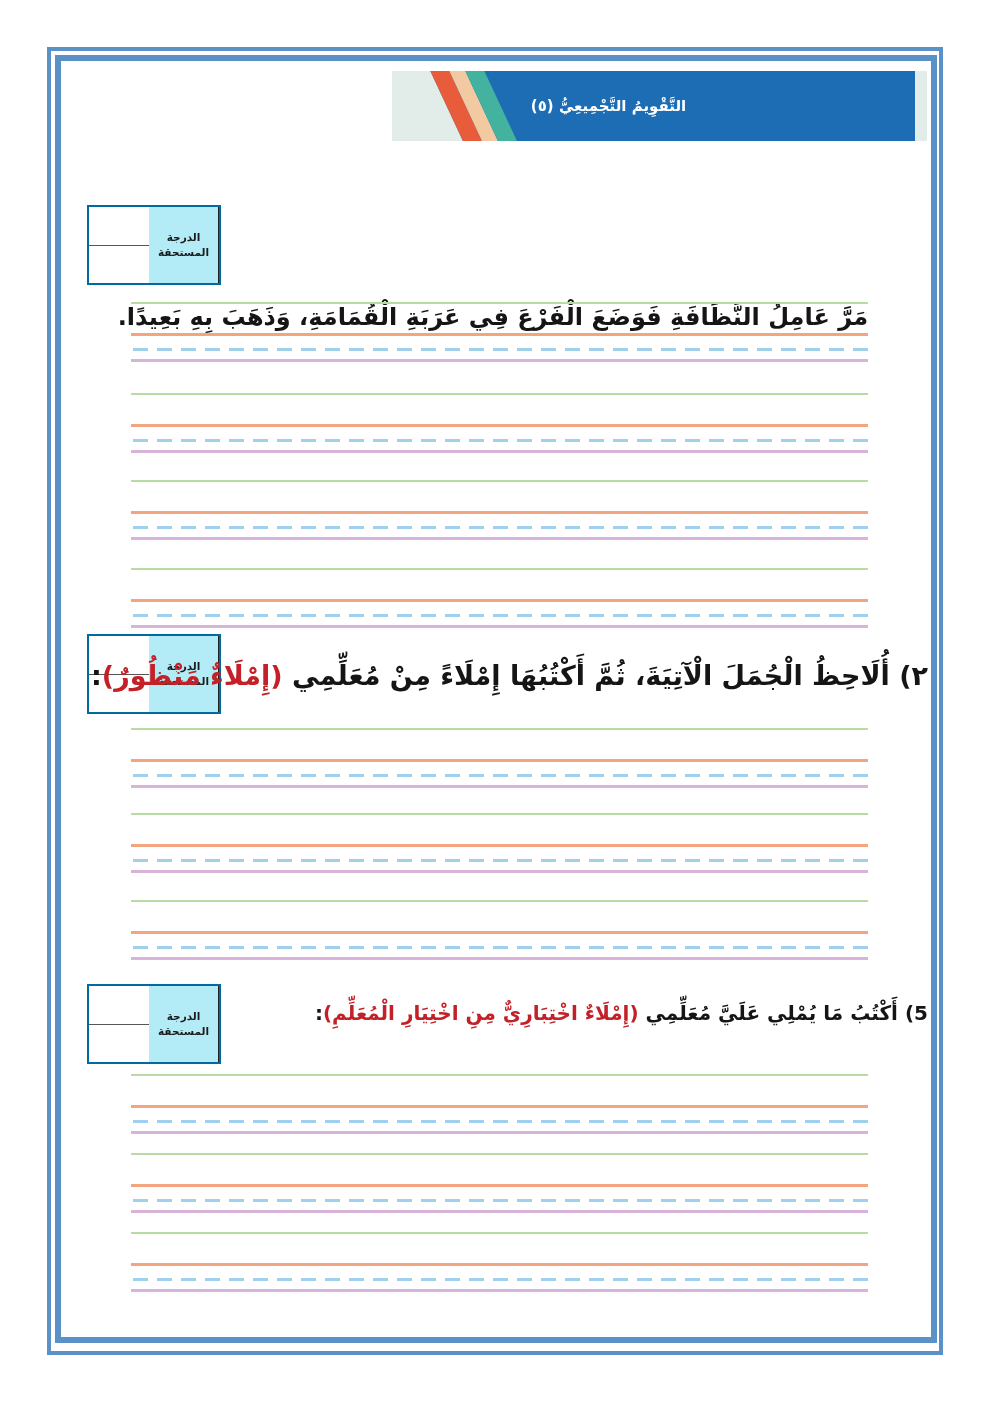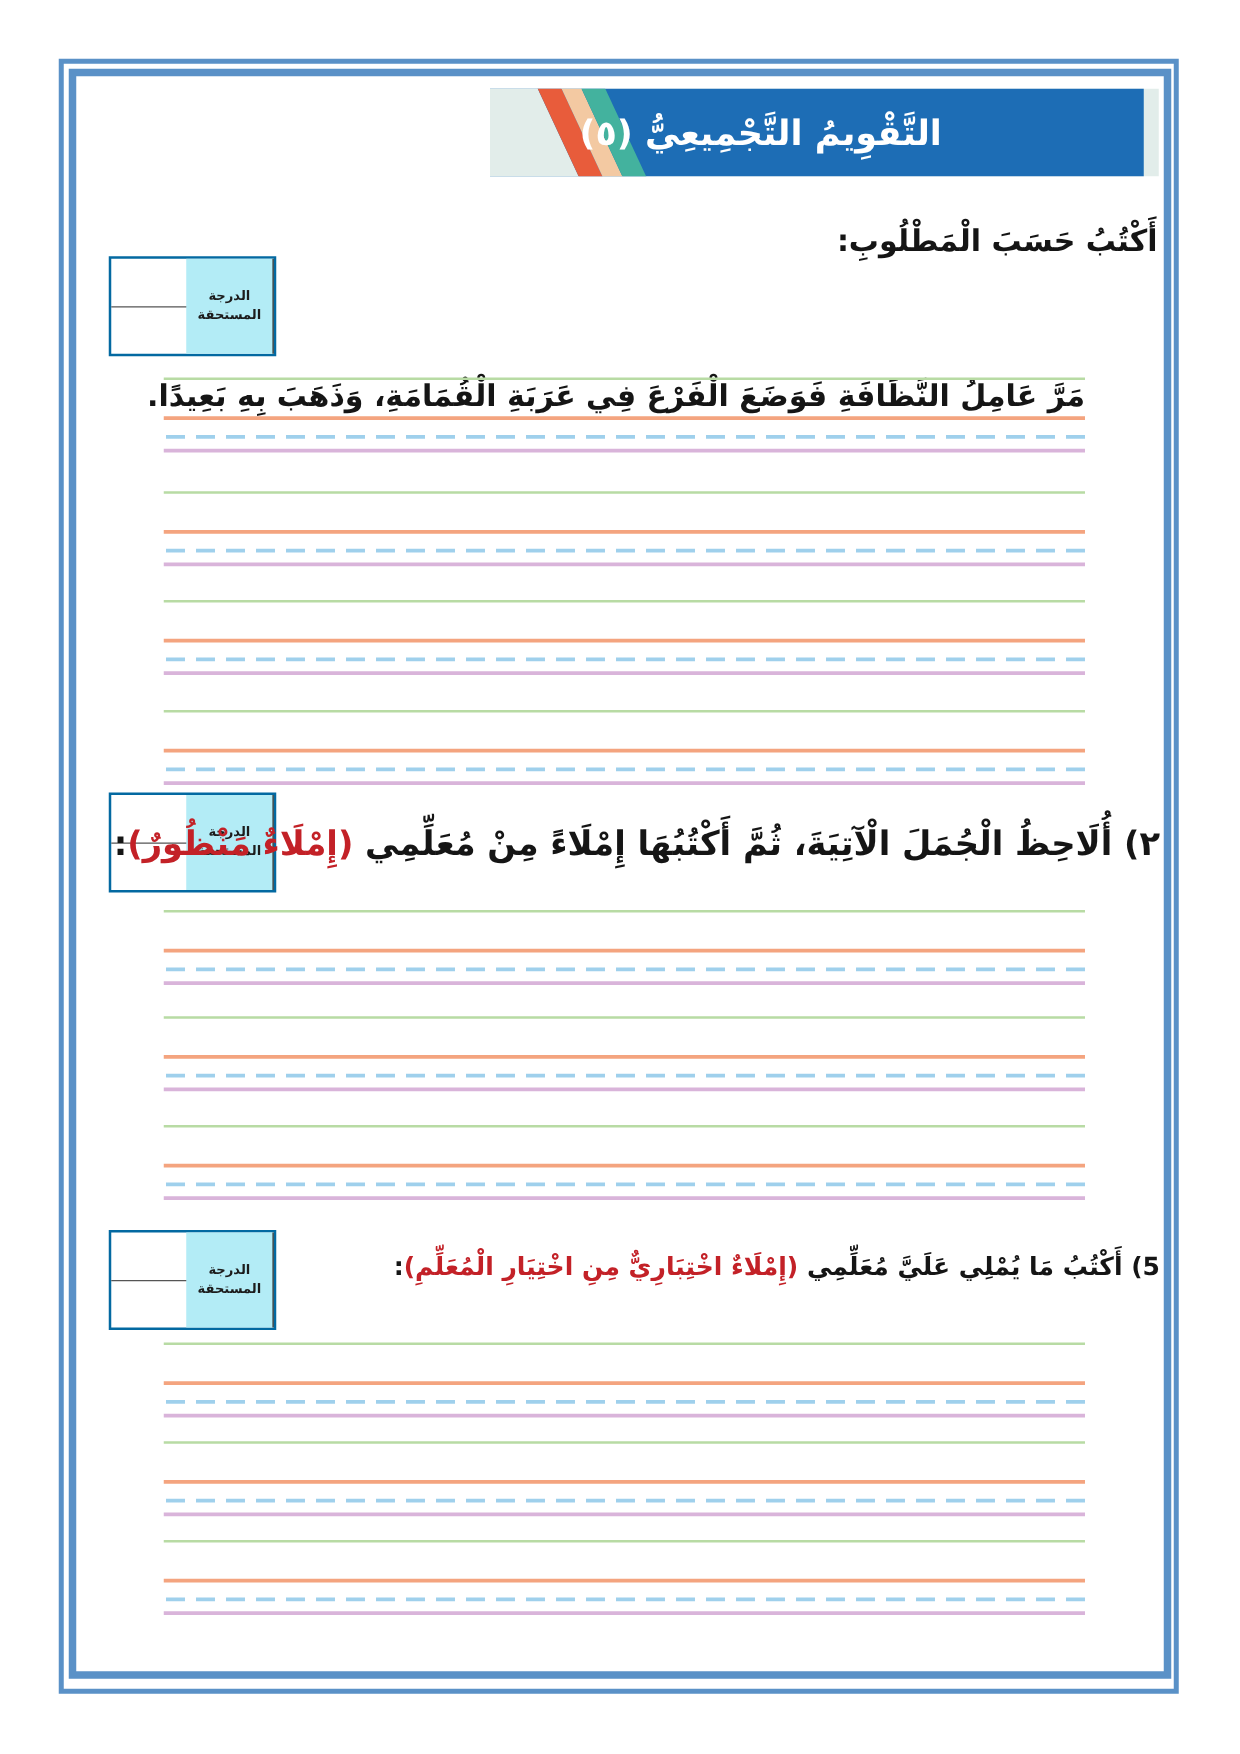--- a/index.html
+++ b/index.html
@@ -17,21 +17,21 @@
     background:var(--banner_pale,#e2edea);}
   .banner-blue{position:absolute;left:0;top:0;width:523px;height:70px;
     background:var(--banner_blue,#1d6db5);overflow:hidden;}
   .stripe{position:absolute;top:-5px;height:85px;transform:skewX(25deg);transform-origin:top left;}
   .stripe.light{left:-60px;width:96px;background:var(--banner_pale,#e2edea);}
   .stripe.red{left:36px;width:19px;background:var(--stripe_red,#e85c3b);}
   .stripe.peach{left:55px;width:16px;background:var(--stripe_peach,#f3c9a2);}
   .stripe.teal{left:71px;width:19px;background:var(--stripe_teal,#43b29e);}
   .banner-title{position:absolute;inset:0;display:flex;align-items:center;justify-content:center;
     padding-left:25px;padding-right:115px;direction:rtl;
-    color:#fff;font-size:28px;font-weight:bold;white-space:nowrap;}
+    color:#fff;font-size:15px;font-weight:bold;white-space:nowrap;}
 
   
   .txt{position:absolute;direction:rtl;color:var(--text_black,#151515);font-weight:bold;
     white-space:nowrap;line-height:1.45;}
   .intro{top:176px;right:66px;font-size:24px;}
   .q1{top:244px;right:66px;font-size:21px;}
   .q2{top:656px;right:64px;font-size:27px;}
   .q3{top:999px;right:64px;font-size:20px;}
   .red{color:var(--text_red,#c32127);}
   .sentence{position:absolute;left:131px;right:124px;direction:rtl;font-weight:bold;
@@ -71,21 +71,20 @@
   <div class="banner">
     <div class="banner-blue">
       <div class="stripe light"></div>
       <div class="stripe red"></div>
       <div class="stripe peach"></div>
       <div class="stripe teal"></div>
       <div class="banner-title">التَّقْوِيمُ التَّجْمِيعِيُّ (٥)</div>
     </div>
   </div>
 
-  <div class="txt intro">أَكْتُبُ حَسَبَ الْمَطْلُوبِ:</div>
 
   <div class="score-box" style="top:205px">
     <div class="score-cells">
       <div class="score-cell-top"></div>
       <div class="score-cell-bottom"></div>
     </div>
     <div class="score-cyan">
       <span>الدرجة</span>
       <span>المستحقة</span>
     </div>

